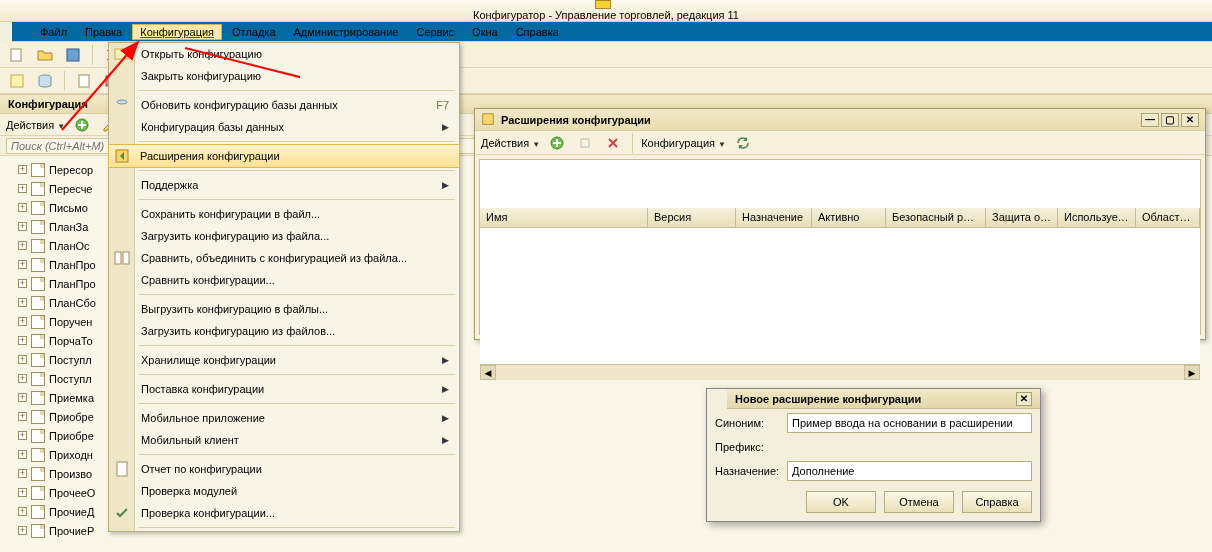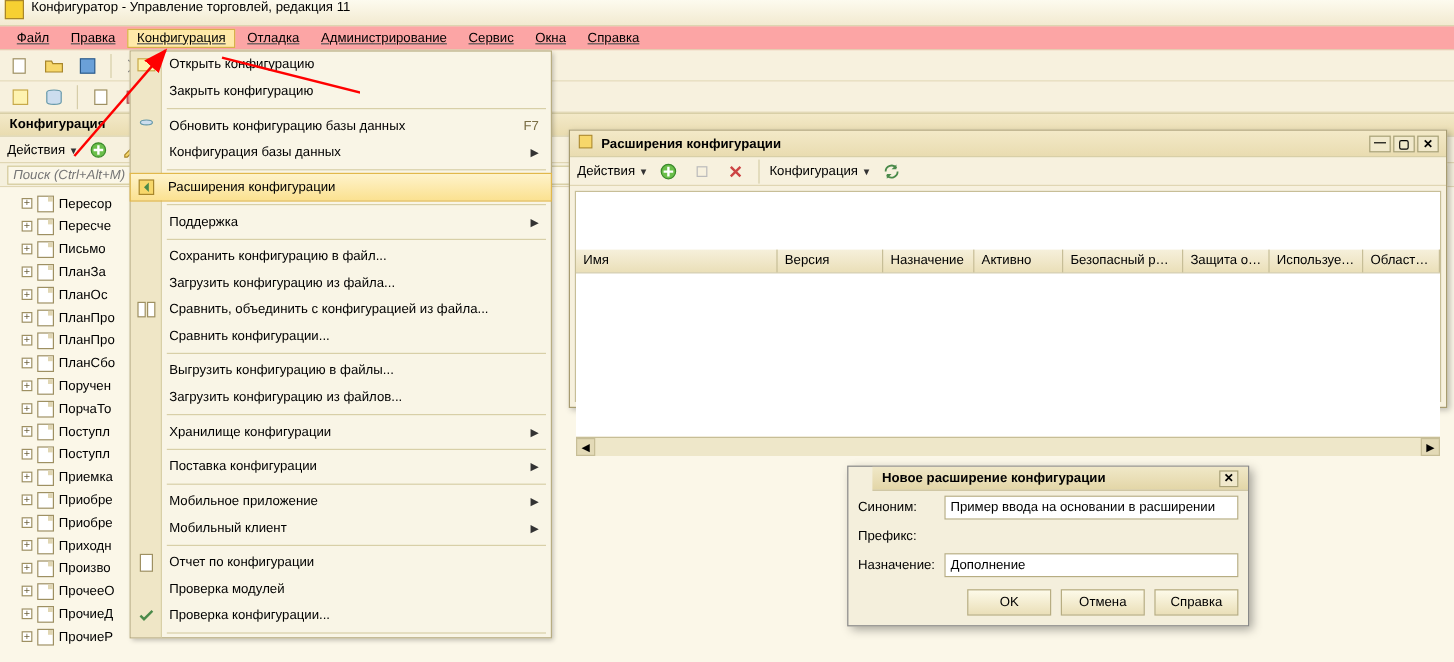--- a/index.html
+++ b/index.html
@@ -1,19 +1,19 @@
 <!DOCTYPE html>
 <html><head>
 <meta charset="utf-8">
 <style>
   * { box-sizing: border-box; font-family: Tahoma, Arial, sans-serif; font-size: 11px; }
   body { margin: 0; width: 1212px; height: 552px; background: #f5f0dd; position: relative; overflow: hidden; }
-  .titlebar { height: 22px; background: linear-gradient(#fdfbef,#f2ead0); display:flex; align-items:flex-start; padding:0 4px; border-bottom:1px solid #d8cfa7; }
+  .titlebar { height: 22px; background: linear-gradient(#fdfbef,#f2ead0); display:flex; align-items:center; padding:0 4px; border-bottom:1px solid #d8cfa7;flex-direction:column; }
   .titlebar .icon { width:16px; height:16px; background:#f7d032; border:1px solid #a8862b; margin-right:6px; }
-  .menubar { height:20px; background:#fca5a5; display:flex; align-items:center; border-bottom:1px solid #e0d6b3; padding:0 6px; gap:2px; }
+  .menubar { height:20px; background:#0369a1; display:flex; align-items:center; border-bottom:1px solid #e0d6b3; padding:0 20px; gap:2px;margin-left:12px; }
   .menubar .mi { padding:2px 8px; text-decoration:underline; text-decoration-color:#555; cursor:pointer; }
   .menubar .mi.active { background:#ffe9a8; border:1px solid #d8b14a; padding:1px 7px; }
   .toolstrip { height:26px; background:#f7f1de; border-bottom:1px solid #e0d6b3; display:flex; align-items:center; padding:0 6px; gap:6px; }
   .tb { width:22px; height:22px; border:1px solid transparent; border-radius:2px; display:flex; align-items:center; justify-content:center; }
   .tb svg{width:16px;height:16px;}
   .sep{width:1px;height:20px;background:#d6cda8;margin:0 2px;}
   .panel-title { height:20px; background:linear-gradient(#f3e9c8,#e9dcb0); border-top:1px solid #d8cfa7; border-bottom:1px solid #d8cfa7; display:flex; align-items:center; padding:0 8px; font-weight:bold;}
   .subbar{height:22px;background:#f7f1de;border-bottom:1px solid #e0d6b3;display:flex;align-items:center;padding:0 6px;gap:6px;}
   .subbar .act{cursor:pointer;}
   .searchbar{height:20px;padding:2px 6px;border-bottom:1px solid #e0d6b3;}
@@ -324,21 +324,21 @@
       </span>
       <span>Расширения конфигурации</span>
     </div>
   <div class="msep"></div>
   <div class="mrow">
       <span>Поддержка</span>
       <span class="arr">▶</span>
     </div>
   <div class="msep"></div>
   <div class="mrow">
-      <span>Сохранить конфигурацию в файл...</span>
+      <span>Сохранить конфигурации в файл...</span>
     </div>
   <div class="mrow">
       <span>Загрузить конфигурацию из файла...</span>
     </div>
   <div class="mrow">
       <span class="mico">
         <svg viewBox="0 0 16 16">
           <rect x="1" y="2" width="6" height="12" fill="#fff" stroke="#9e9062"></rect>
           <rect x="9" y="2" width="6" height="12" fill="#fff" stroke="#9e9062"></rect>
         </svg>

